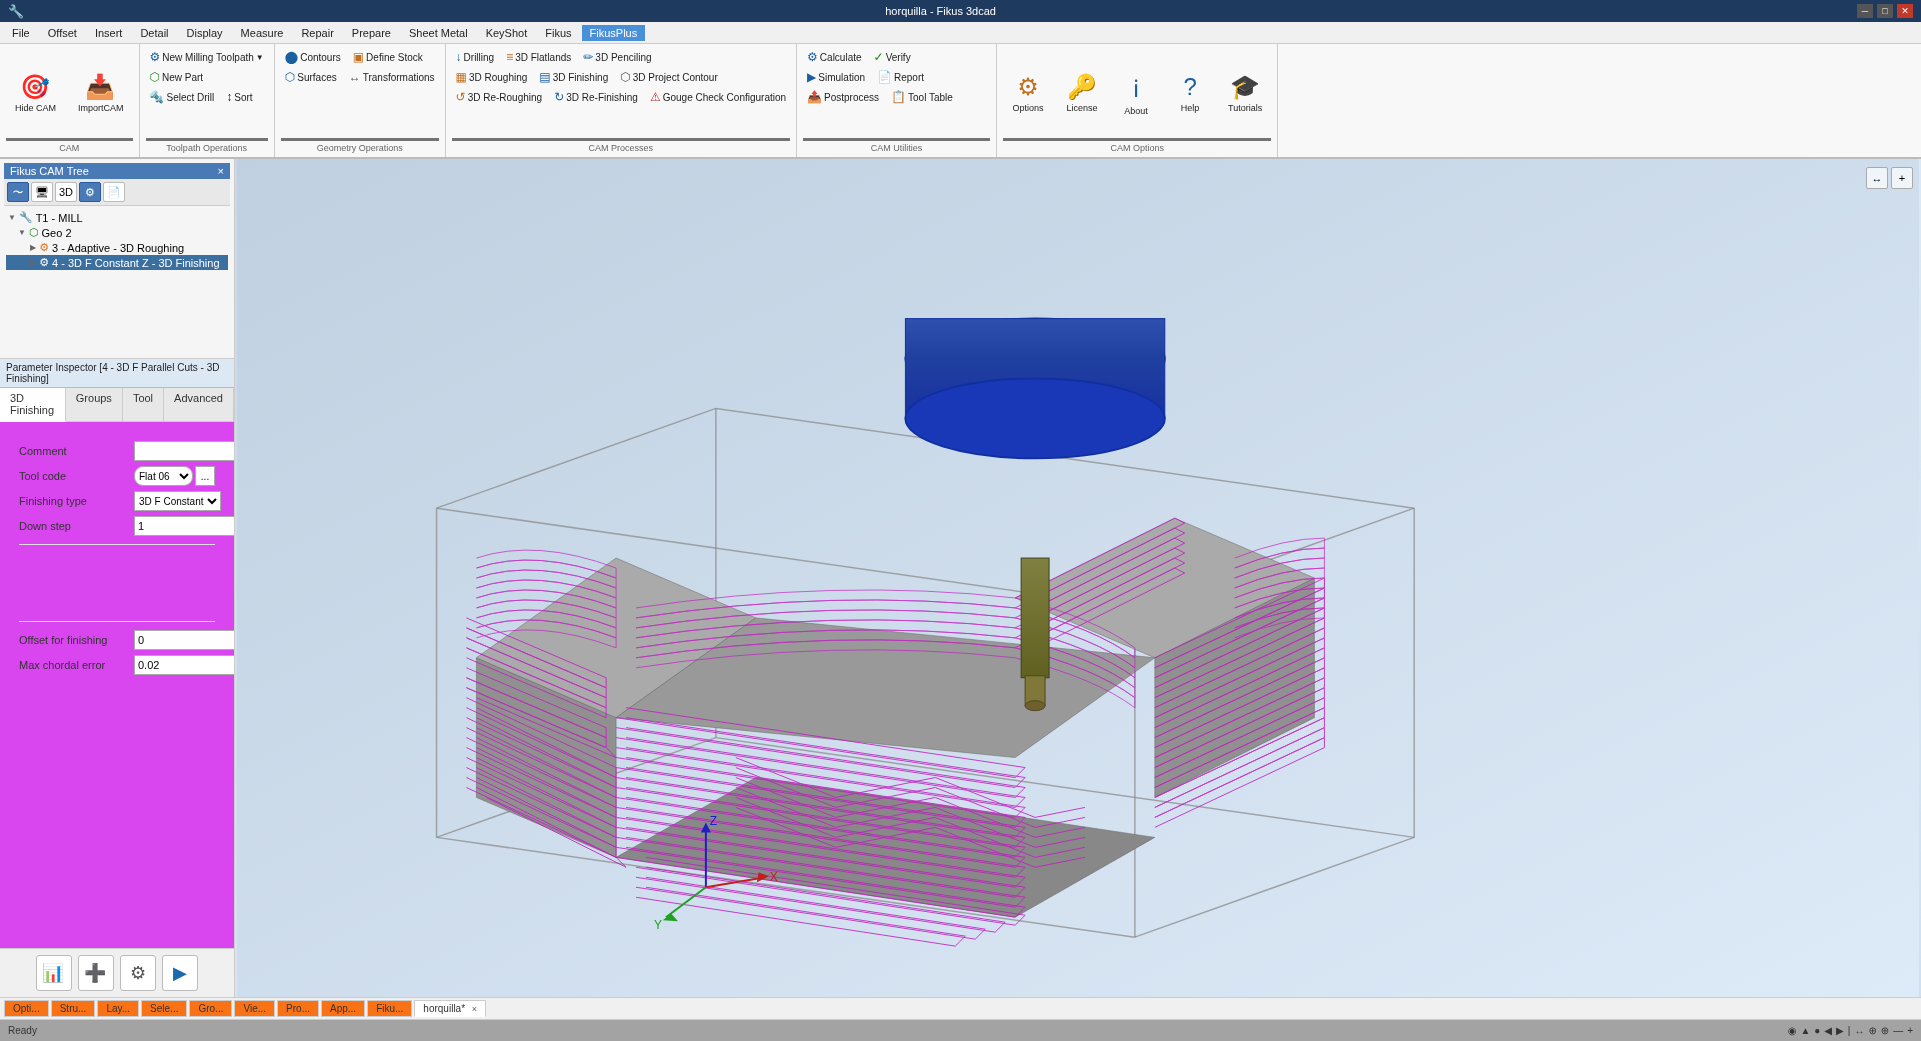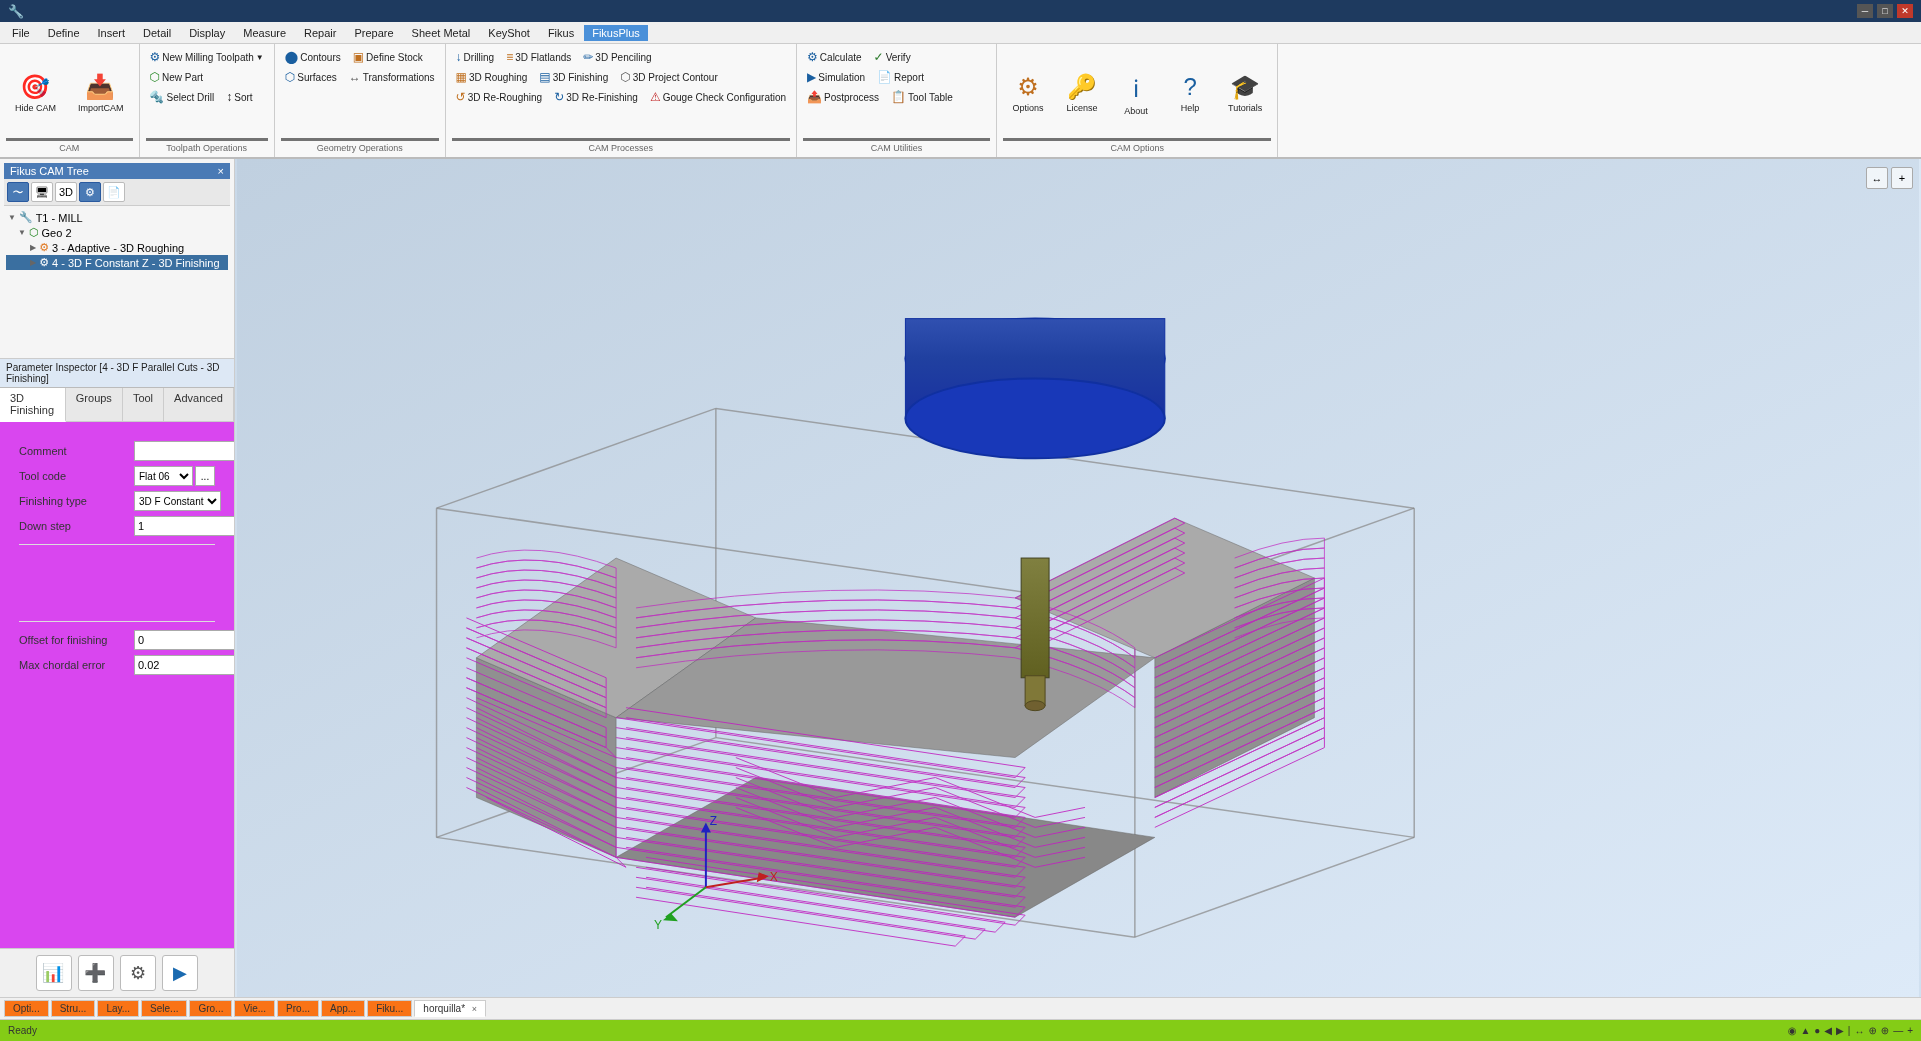--- a/index.html
+++ b/index.html
@@ -56,21 +56,21 @@
     
     #viewport { flex: 1; background: #e8f0f8; position: relative; overflow: hidden; }
     
     
     #bottom-tabs { height: 22px; background: #f0f0f0; border-top: 1px solid #ccc; display: flex; align-items: center; padding: 0 4px; gap: 2px; overflow: hidden; }
     .bottom-tab { padding: 2px 8px; cursor: pointer; font-size: 10px; color: #333; border: 1px solid #ccc; background: #f97316; white-space: nowrap; }
     .bottom-tab.active { background: #fff; border-bottom-color: #fff; }
     .bottom-tab-close { font-size: 9px; margin-left: 4px; color: #666; cursor: pointer; }
     
     
-    #statusbar { height: 22px; background: #84cc16; border-top: 1px solid #ccc; display: flex; align-items: center; padding: 0 8px; justify-content: space-between; font-size: 10px; color: #333; }
+    #statusbar { height: 22px; background: #a3a3a3; border-top: 1px solid #ccc; display: flex; align-items: center; padding: 0 8px; justify-content: space-between; font-size: 10px; color: #333; }
     #statusbar .right-icons { display: flex; gap: 4px; align-items: center; }
     
     
     .scene-3d { width: 100%; height: 100%; background: linear-gradient(135deg, #c8d8e8 0%, #e0ecf8 50%, #d0e0f0 100%); position: relative; }
     .scene-3d svg { position: absolute; top: 0; left: 0; width: 100%; height: 100%; }
     .vp-icon { width: 22px; height: 22px; border: 1px solid #aaa; background: rgba(255,255,255,0.7); display: flex; align-items: center; justify-content: center; cursor: pointer; font-size: 11px; border-radius: 2px; }
     
     .ribbon-section-content { display: flex; flex-direction: column; flex: 1; }
     .ribbon-large-btn { display: flex; flex-direction: column; align-items: center; padding: 4px 8px; cursor: pointer; border: 1px solid transparent; border-radius: 2px; font-size: 9px; color: #222; text-align: center; min-width: 50px; }
     .ribbon-large-btn .icon { font-size: 24px; margin-bottom: 2px; }
@@ -84,30 +84,31 @@
     .red-icon { color: #c02020; }
     .gray-icon { color: #555; }
   </style>
 </head>
 <body>
 
 <div id="titlebar">
   <div style="display:flex;align-items:center;gap:6px;">
     <span style="font-size:13px;">🔧</span>
   </div>
+  <div class="title">horquilla - Fikus 3dcad</div>
   <div class="win-controls">
     <button class="win-btn">─</button>
     <button class="win-btn">□</button>
     <button class="win-btn close">✕</button>
   </div>
 </div>
 
 <div id="menubar">
   <span>File</span>
-  <span>Define</span>
+  <span>Offset</span>
   <span>Insert</span>
   <span>Detail</span>
   <span>Display</span>
   <span>Measure</span>
   <span>Repair</span>
   <span>Prepare</span>
   <span>Sheet Metal</span>
   <span>KeyShot</span>
   <span>Fikus</span>
   <span class="active">FikusPlus</span>
@@ -347,21 +348,21 @@
       </div>
       <div class="param-content">
 
         <div class="param-row">
           <label class="param-label">Comment</label>
           <input class="param-input" type="text" value="" style="">
         </div>
 
         <div class="param-row">
           <label class="param-label">Tool code</label>
-          <select class="param-select" style="width:80px;">
+          <select class="param-select" style="width:80px;border-radius:9px;">
             <option>Flat 06</option>
           </select>
           <button style="width:20px;height:20px;border:1px solid #aaa;background:#fff;cursor:pointer;margin-left:2px;font-size:10px;">...</button>
         </div>
 
         <div class="param-row">
           <label class="param-label">Finishing type</label>
           <select class="param-select">
             <option>3D F Constant</option>
           </select>

